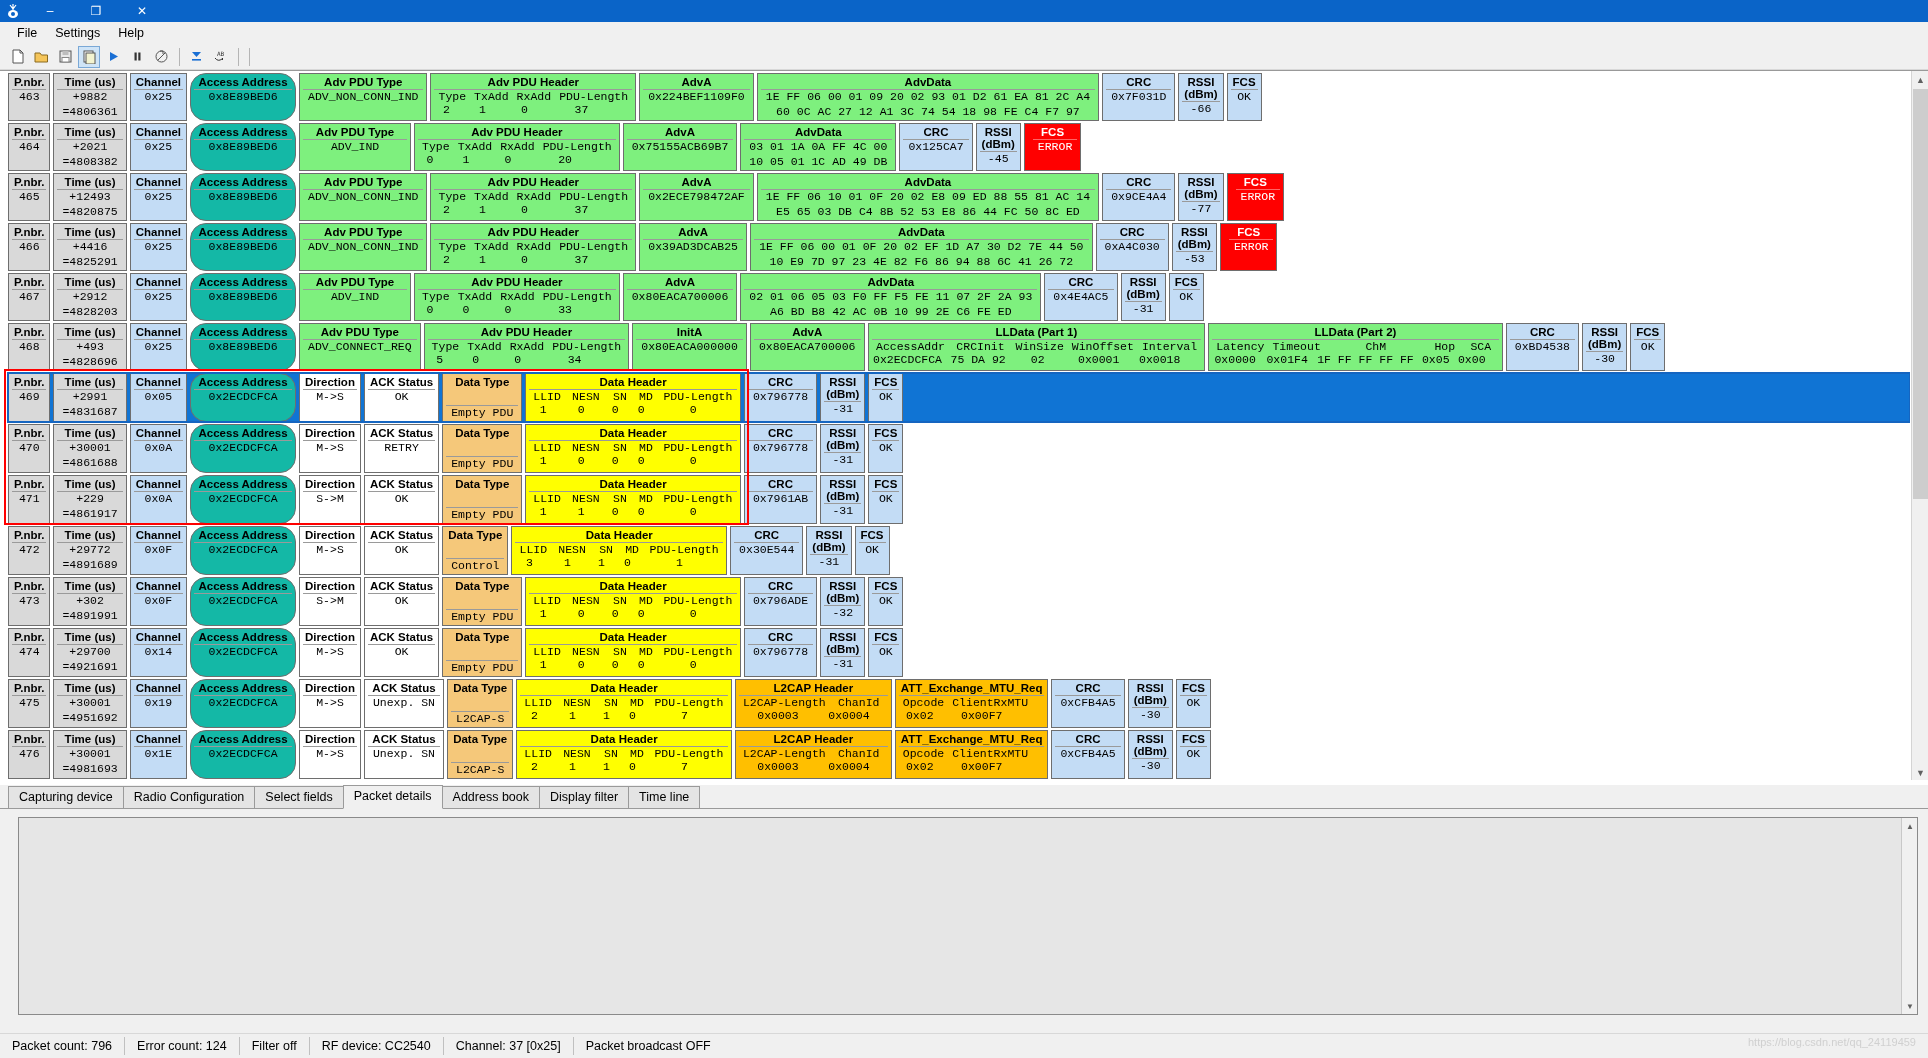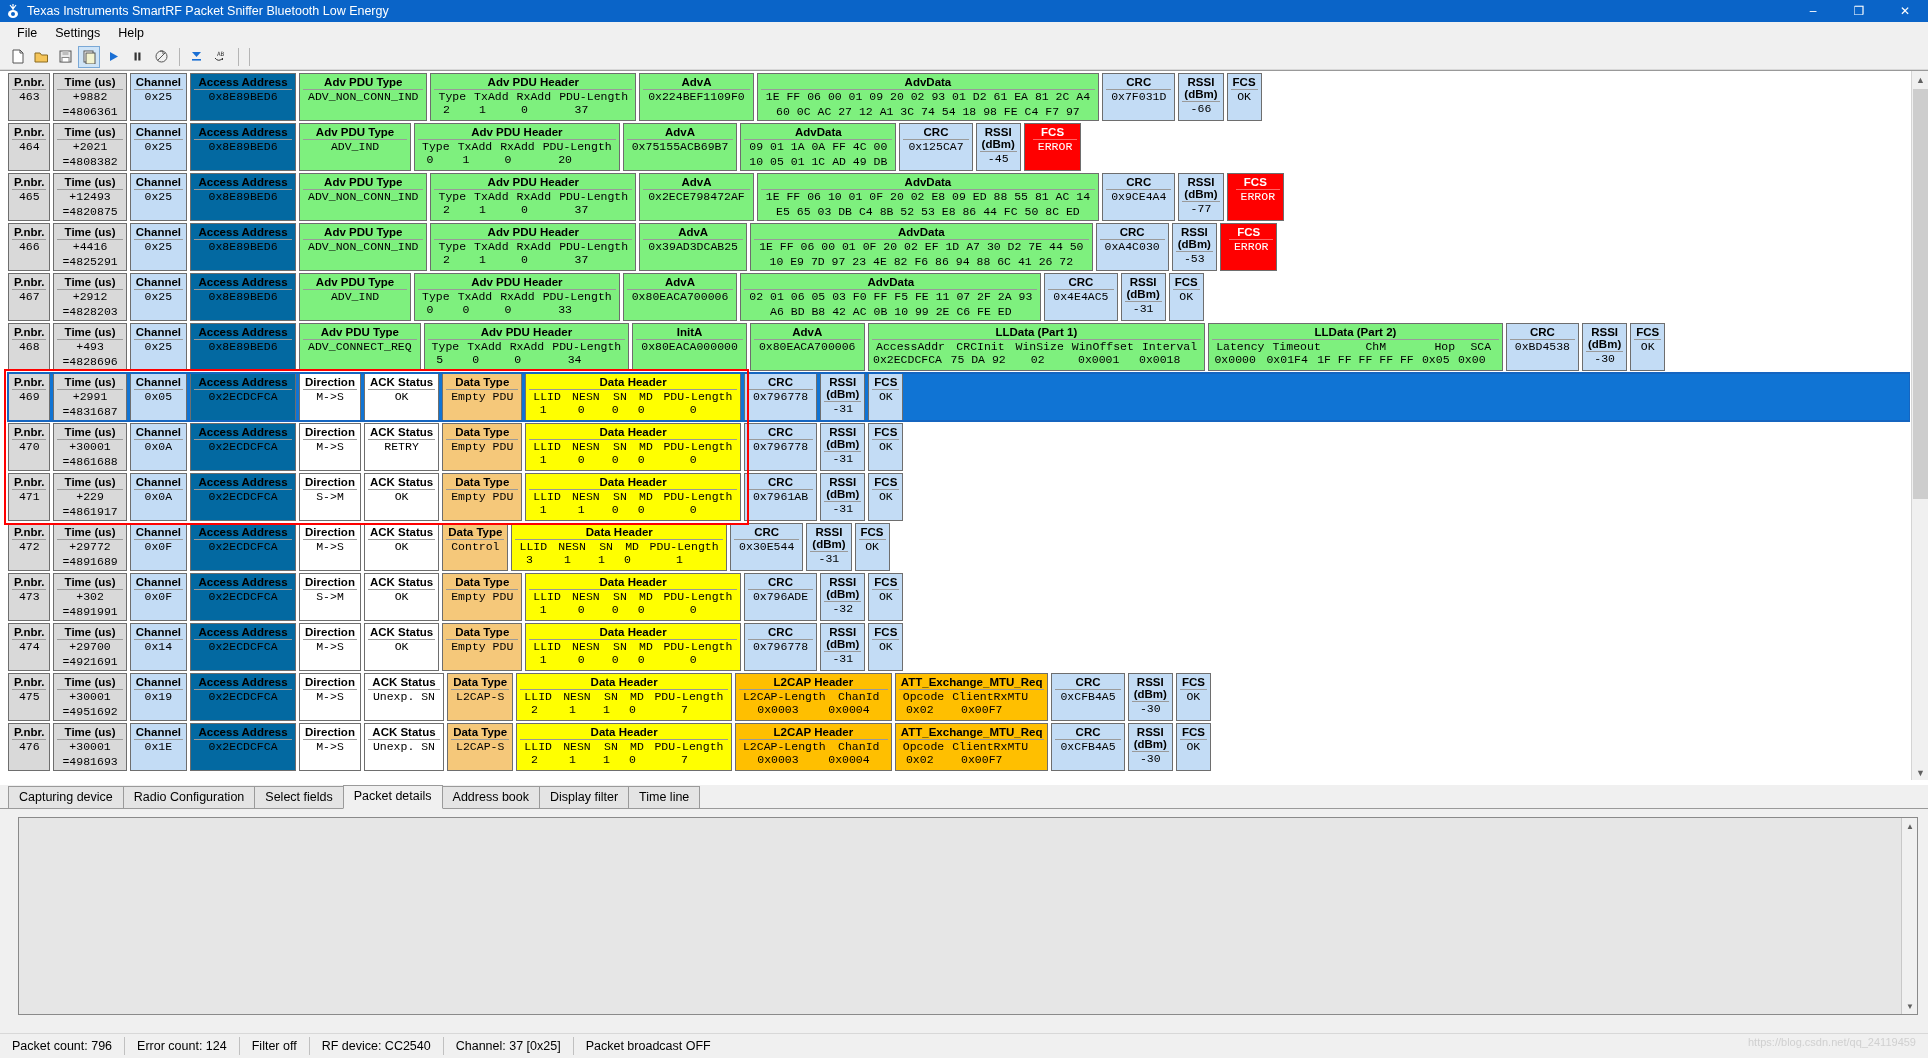--- a/index.html
+++ b/index.html
@@ -116,24 +116,24 @@
   .fld .vrow .vcell {
     font-family: "Liberation Mono", monospace;
     font-size: 11.5px;
     text-align: center;
     padding: 0 4px 2px 4px;
     white-space: nowrap;
   }
   
   .c-gray  { background: #d9d9d9; }
   .c-blue  { background: #c3dcf5; }
-  .c-red   { background: #0369a1; }
+  .c-red   { background: #14b8a6; border-radius: 16px; }
   .c-green { background: #7ef07e; }
   .c-yellow{ background: #ffff00; }
-  .c-orange{ background: #f5c87a; }
+  .c-orange{ background: #f5c87a; gap: 16px; }
   .c-amber { background: #ffbf00; }
   .c-white { background: #ffffff; }
   .c-err   { background: #ff0000; }
   .c-err .hdr { color: #ffffff; }
   .c-err .val { color: #ffffff; border-top-color:#ff6666;margin-left:8px; }
   
   #sel-box {
     position: absolute;
     border: 2px solid #ff0000;
     pointer-events: none;
@@ -230,21 +230,20 @@
 <body>
 
 <div id="titlebar">
   <span id="app-icon">
     <svg width="16" height="16" viewBox="0 0 16 16">
       <ellipse cx="8" cy="11" rx="5" ry="4" fill="#ffffff"></ellipse>
       <path d="M8 1 L8 7 M5 2 L8 6 M11 2 L8 6" stroke="#ffffff" stroke-width="1.2" fill="none"></path>
       <circle cx="8" cy="11" r="2" fill="#0a64c8"></circle>
     </svg>
   </span>
-  <span id="title-text">Texas Instruments SmartRF Packet Sniffer Bluetooth Low Energy</span>
   <span class="win-btns">
     <span class="win-btn">–</span>
     <span class="win-btn">❐</span>
     <span class="win-btn close">✕</span>
   </span>
 </div>
 
 <div id="menubar">
   <span class="mi">File</span>
   <span class="mi">Settings</span>
@@ -409,21 +408,21 @@
             <div class="vcell" style="min-width: 42px;">0</div>
             <div class="vcell" style="min-width: 72px;">20</div>
           </div>
         </div>
         <div class="fld c-green" style="min-width: 108px;">
           <div class="hdr">AdvA</div>
           <div class="val">0x75155ACB69B7</div>
         </div>
         <div class="fld c-green">
           <div class="hdr">AdvData</div>
-          <div class="val">09 01 1A 0A FF 4C 00</div>
+          <div class="val">03 01 1A 0A FF 4C 00</div>
           <div class="val noline">10 05 01 1C AD 49 DB</div>
         </div>
         <div class="fld c-blue" style="min-width: 62px;">
           <div class="hdr">CRC</div>
           <div class="val">0x125CA7</div>
         </div>
         <div class="fld c-blue" style="min-width: 38px;">
           <div class="hdr" style="line-height: 12px;">RSSI<br>(dBm)</div>
           <div class="val">-45</div>
         </div>

